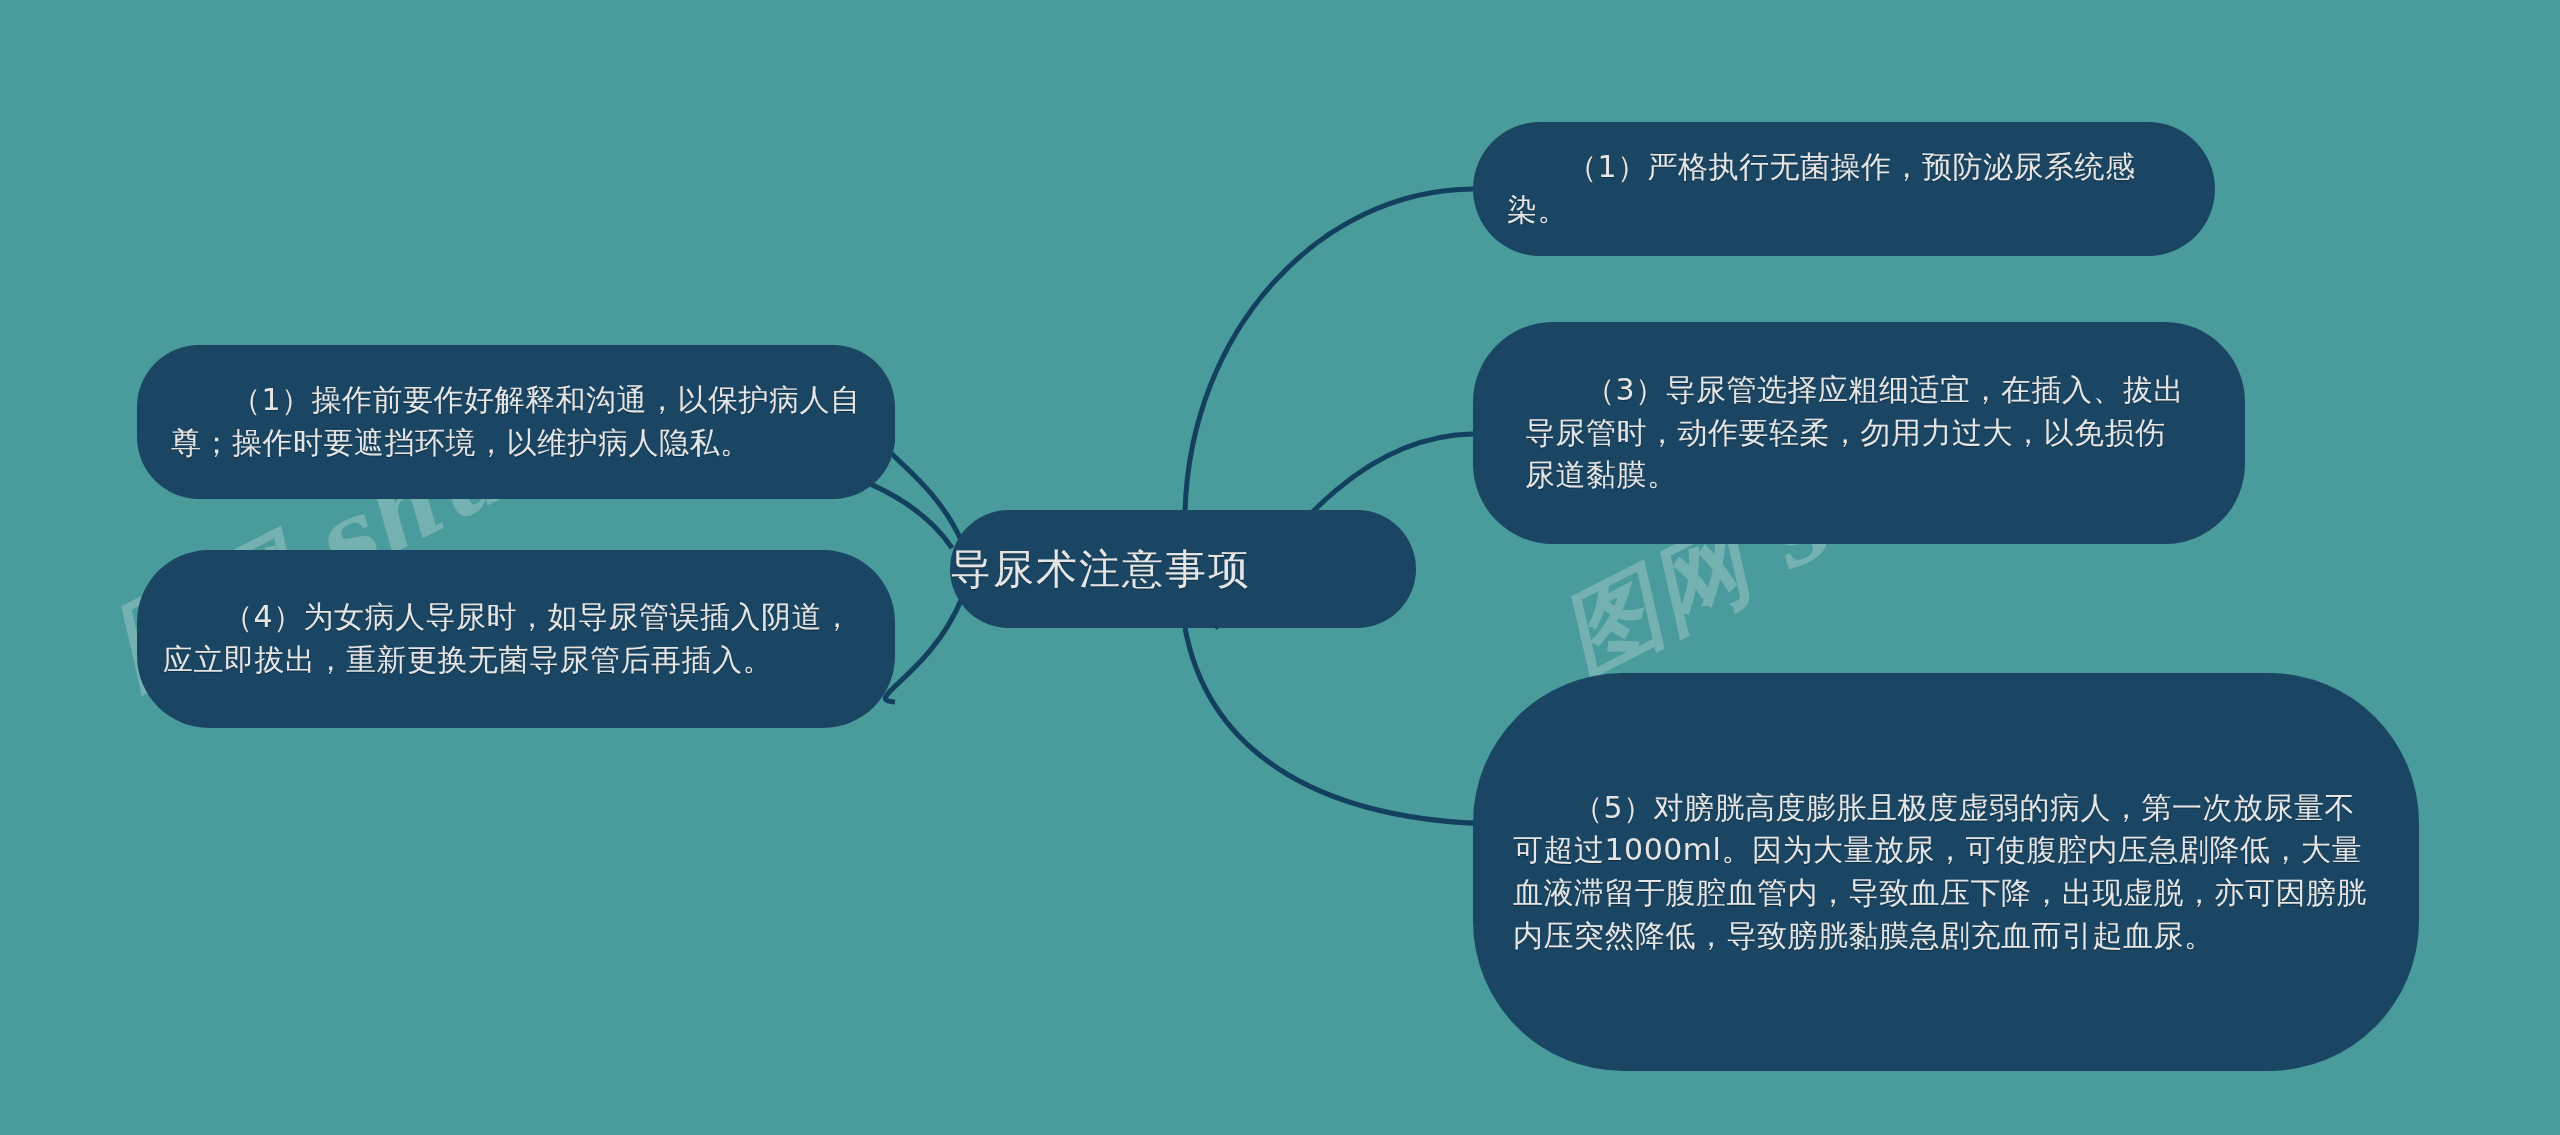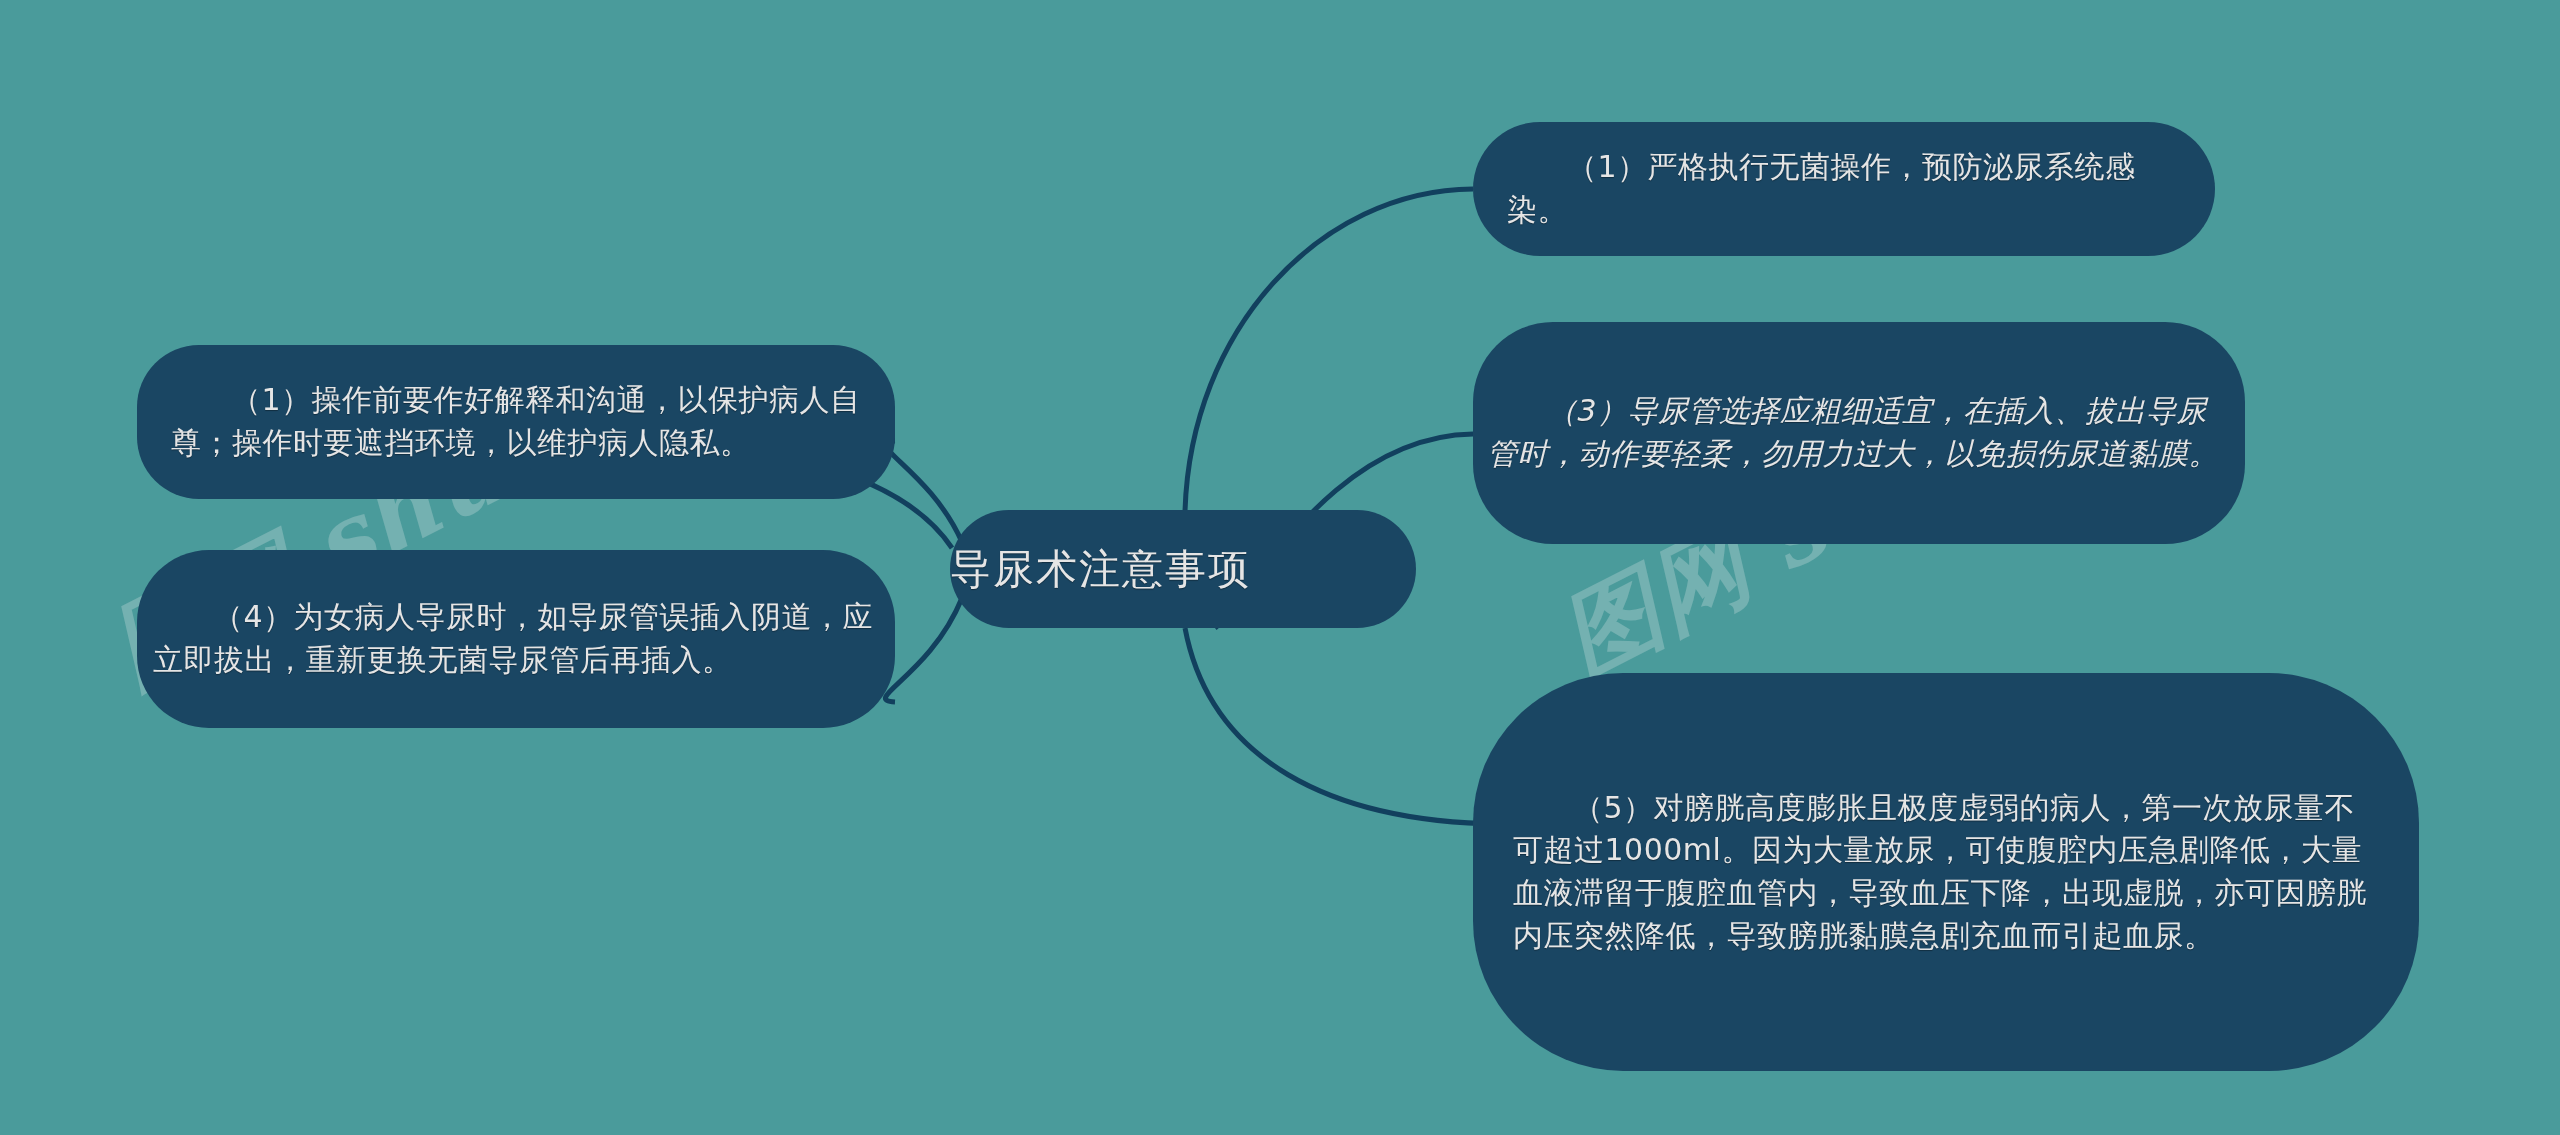--- a/index.html
+++ b/index.html
@@ -95,31 +95,31 @@
   #node-2 .txt { font-size: 30px; padding: 0 34px; }
   
   #node-3 {
     left: 1473px;
     top: 322px;
     width: 772px;
     height: 222px;
     border-radius: 80px;
     z-index: 4;
   }
-  #node-3 .txt { font-size: 30px; padding: 0 14px; font-style: italic; }
+  #node-3 .txt { font-size: 30px; padding: 0 52px; }
   
   #node-4 {
     left: 137px;
     top: 550px;
     width: 758px;
     height: 178px;
     border-radius: 72px;
     z-index: 4;
   }
-  #node-4 .txt { font-size: 30px; padding: 0 16px; }
+  #node-4 .txt { font-size: 30px; padding: 0 26px; }
   
   #node-5 {
     left: 1473px;
     top: 625px;
     width: 946px;
     height: 398px;
     border-radius: 150px;
     z-index: 4;
     margin-top: 48px;
   }

